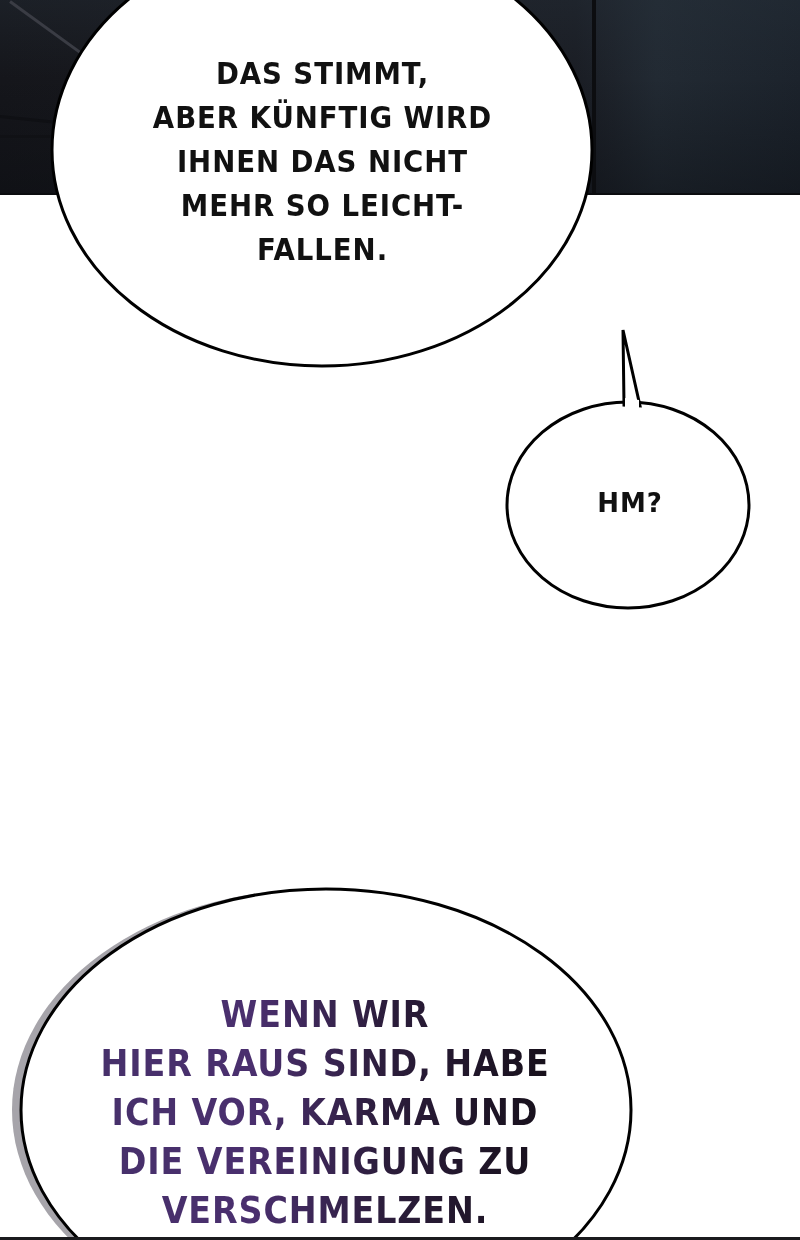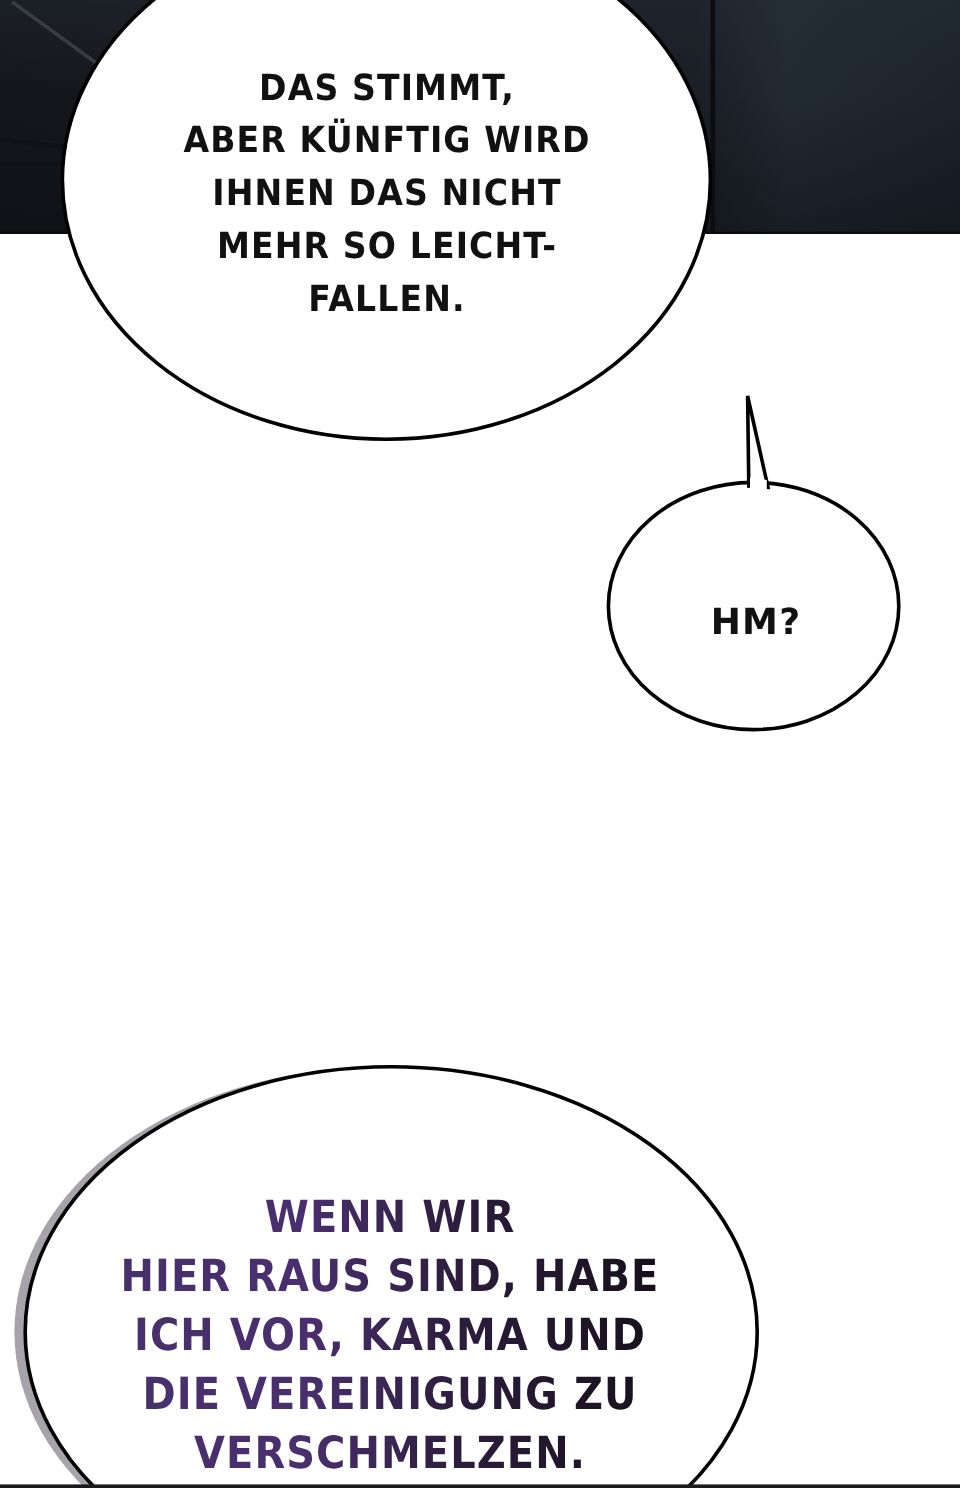--- a/index.html
+++ b/index.html
@@ -65,24 +65,23 @@
   #bubble1-text {
     left: 120px; top: 52px; width: 405px;
     font-size: 30px;
     line-height: 44px;
     color: #111111;
     transform: scaleX(0.92);
     transform-origin: center top;
   }
   #bubble2-text {
     left: 540px; top: 486px; width: 180px;
-    font-size: 30px;
+    font-size: 26px;
     line-height: 34px;
     color: #111111;
-    margin-top: 16px;
   }
   #bubble3-text {
     left: 60px; top: 990px; width: 530px;
     font-size: 37px;
     line-height: 49px;
     background: linear-gradient(90deg, #46306a 0%, #4a2f6e 35%, #2c1d3c 62%, #150f18 100%);
     -webkit-background-clip: text;
     background-clip: text;
     color: transparent;
     transform: scaleX(0.9);

